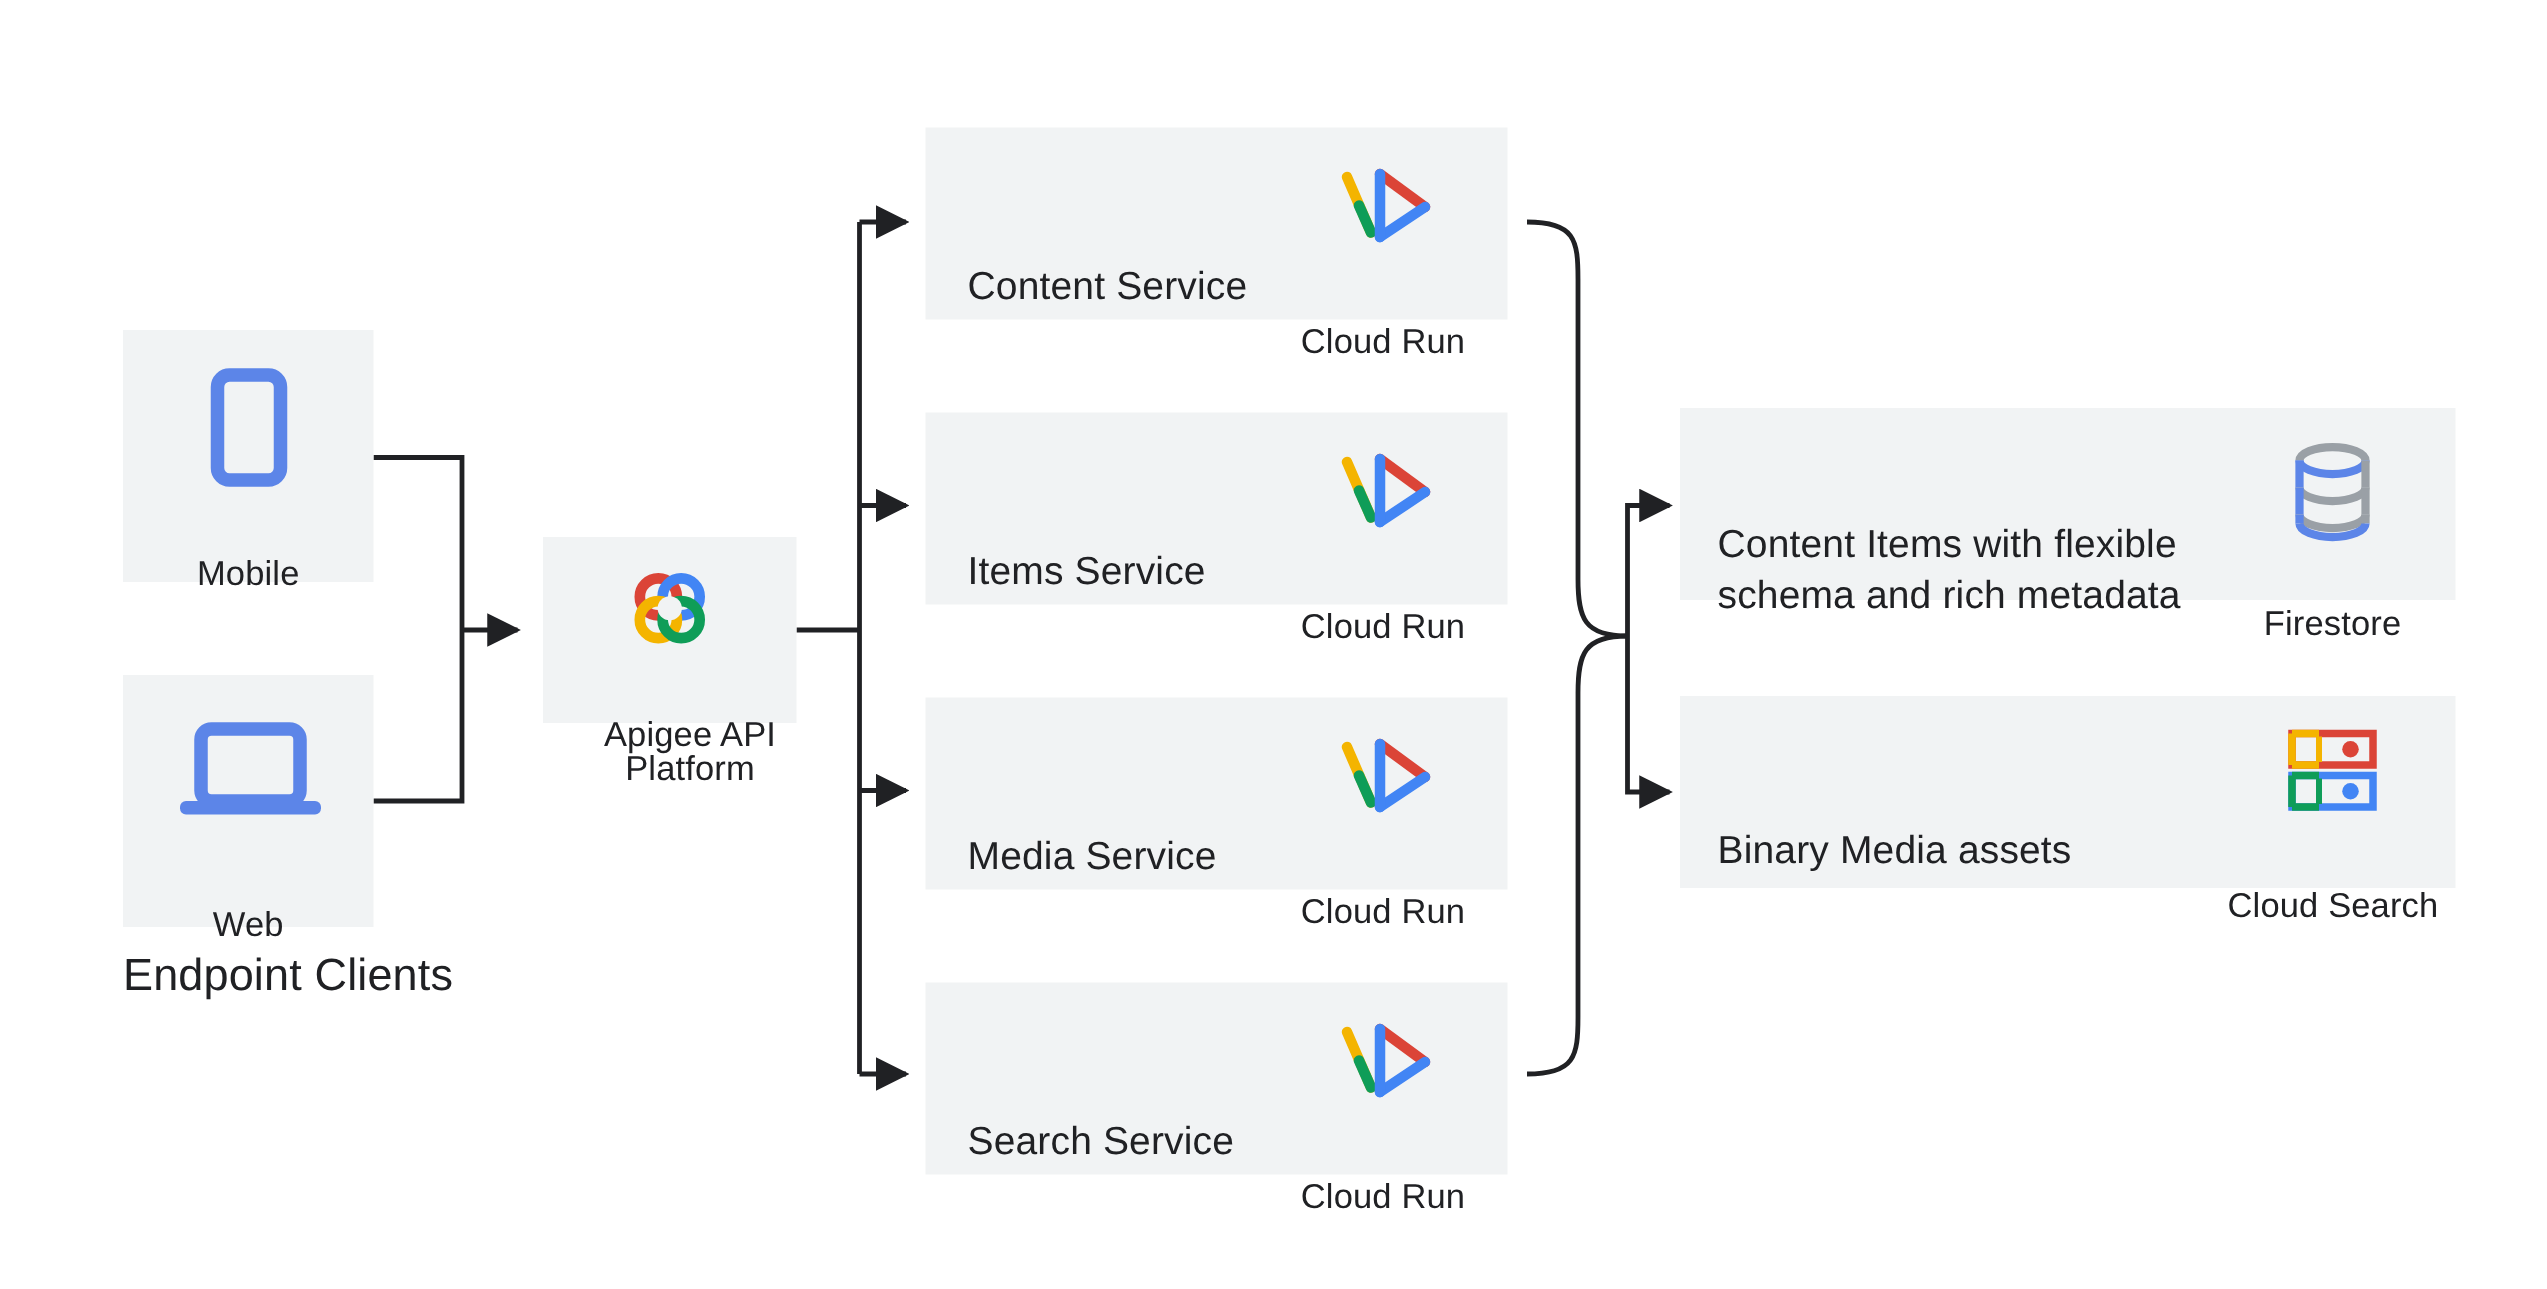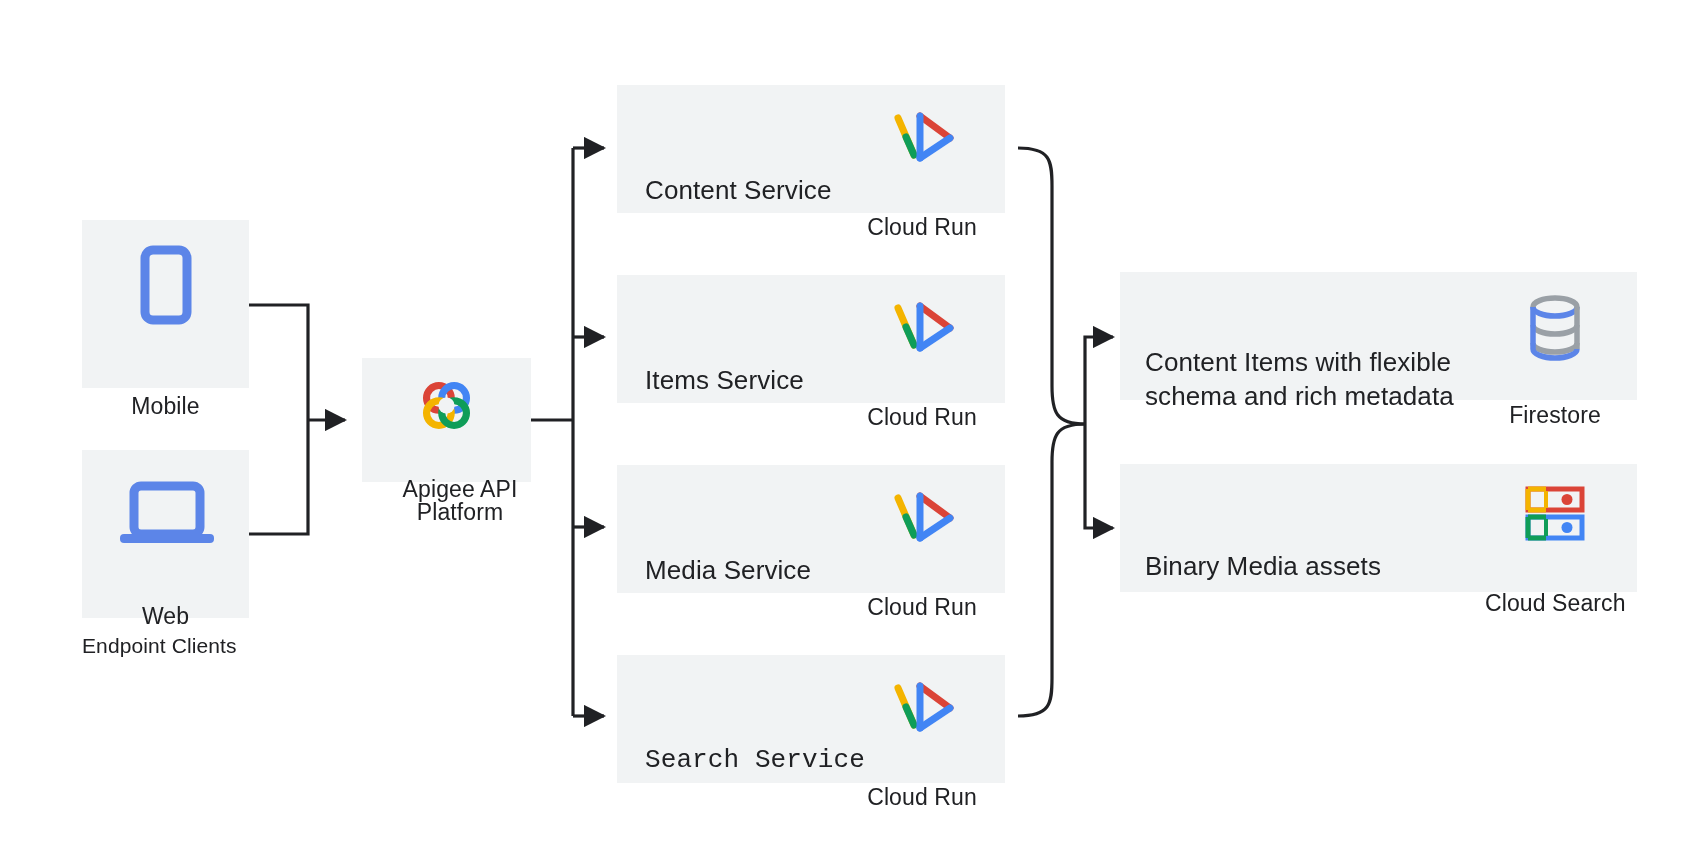--- a/index.html
+++ b/index.html
@@ -39,21 +39,21 @@
     position: absolute;
     font-size: 23px;
     color: #202124;
     text-align: center;
     letter-spacing: 0.1px;
     white-space: nowrap;
     margin-top: 37px;
   }
   .group-label {
     position: absolute;
-    font-size: 21px;
+    font-size: 30px;
     color: #202124;
     letter-spacing: 0.1px;
     white-space: nowrap;
   }
   .icon-wrap {
     position: absolute;
   }
   svg { display: block; overflow: visible; }
   .conn { position: absolute; left: 0; top: 0; width: 1698px; height: 859px; pointer-events: none; }
 </style>
@@ -92,21 +92,21 @@
       <path d="M 1085 424 L 1085 528 L 1113 528" marker-end="url(#arrow)"></path>
     </g>
   </svg>
 
   <div class="box" style="left:82px; top:220px; width:167px; height:168px;"></div>
   <div class="icon-wrap" style="left:140px; top:247px; width:52px; height:76px;">
     <svg width="52" height="76" viewBox="0 0 52 76" xmlns="http://www.w3.org/2000/svg">
       <rect x="5" y="3" width="42" height="70" rx="8" ry="8" fill="none" stroke="#5c85e8" stroke-width="9"></rect>
     </svg>
   </div>
-  <div class="icon-caption" style="left:82px; top:356px; width:167px;">Mobile</div>
+  <div class="icon-caption" style="left:82px; top:332px; width:167px;">Mobile</div>
 
   <div class="box" style="left:82px; top:450px; width:167px; height:168px;"></div>
   <div class="icon-wrap" style="left:118px; top:482px; width:98px; height:66px;">
     <svg width="98" height="66" viewBox="0 0 98 66" xmlns="http://www.w3.org/2000/svg">
       <rect x="16" y="4" width="66" height="48" rx="7" ry="7" fill="none" stroke="#5c85e8" stroke-width="9"></rect>
       <rect x="2" y="52" width="94" height="9" rx="4" ry="4" fill="#5c85e8"></rect>
     </svg>
   </div>
   <div class="icon-caption" style="left:82px; top:566px; width:167px;">Web</div>
 
@@ -160,21 +160,21 @@
       <line x1="10" y1="10" x2="26" y2="47" stroke="#f4b400" stroke-width="7" stroke-linecap="round"></line>
       <line x1="18" y1="29" x2="26" y2="47" stroke="#0f9d58" stroke-width="7" stroke-linecap="round"></line>
       <line x1="32" y1="8" x2="62" y2="30" stroke="#db4437" stroke-width="7" stroke-linecap="round"></line>
       <line x1="32" y1="50" x2="62" y2="30" stroke="#4285f4" stroke-width="7" stroke-linecap="round"></line>
       <line x1="32" y1="8" x2="32" y2="50" stroke="#4285f4" stroke-width="7" stroke-linecap="round"></line>
     </svg>
   </div>
   <div class="icon-caption" style="left:852px; top:557px; width:140px;">Cloud Run</div>
 
   <div class="box" style="left:617px; top:655px; width:388px; height:128px;"></div>
-  <div class="node-label" style="left:645px; top:702px;font-family:Liberation Mono, monospace;">Search Service</div>
+  <div class="node-label" style="left:645px; top:702px;">Search Service</div>
   <div class="icon-wrap" style="left:888px; top:678px; width:68px; height:60px;">
     <svg width="68" height="60" viewBox="0 0 68 60" xmlns="http://www.w3.org/2000/svg">
       <line x1="10" y1="10" x2="26" y2="47" stroke="#f4b400" stroke-width="7" stroke-linecap="round"></line>
       <line x1="18" y1="29" x2="26" y2="47" stroke="#0f9d58" stroke-width="7" stroke-linecap="round"></line>
       <line x1="32" y1="8" x2="62" y2="30" stroke="#db4437" stroke-width="7" stroke-linecap="round"></line>
       <line x1="32" y1="50" x2="62" y2="30" stroke="#4285f4" stroke-width="7" stroke-linecap="round"></line>
       <line x1="32" y1="8" x2="32" y2="50" stroke="#4285f4" stroke-width="7" stroke-linecap="round"></line>
     </svg>
   </div>
   <div class="icon-caption" style="left:852px; top:747px; width:140px;">Cloud Run</div>

